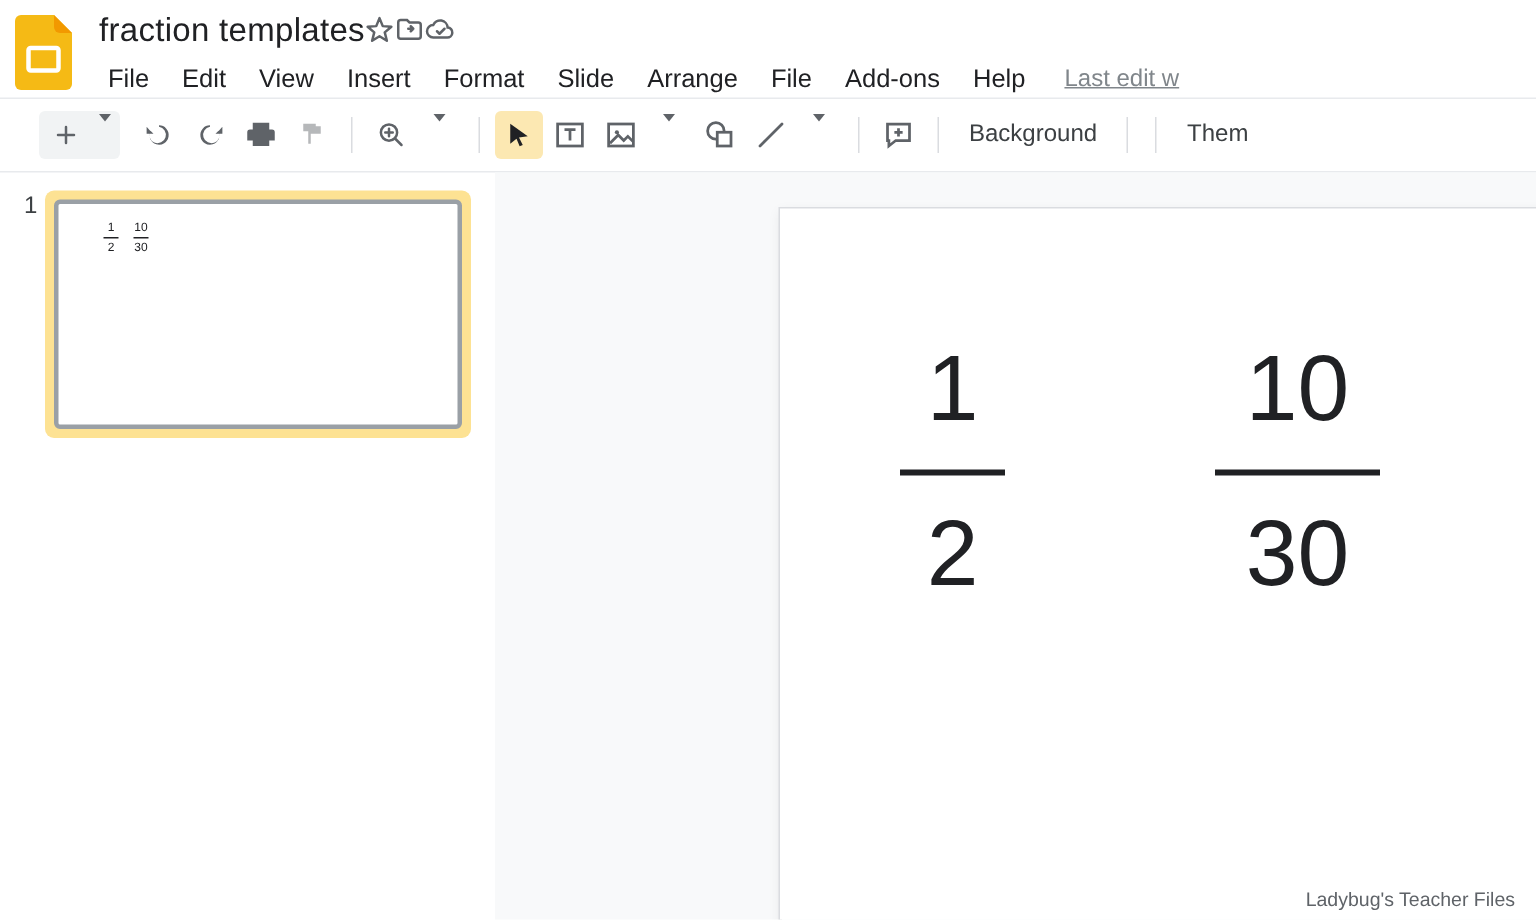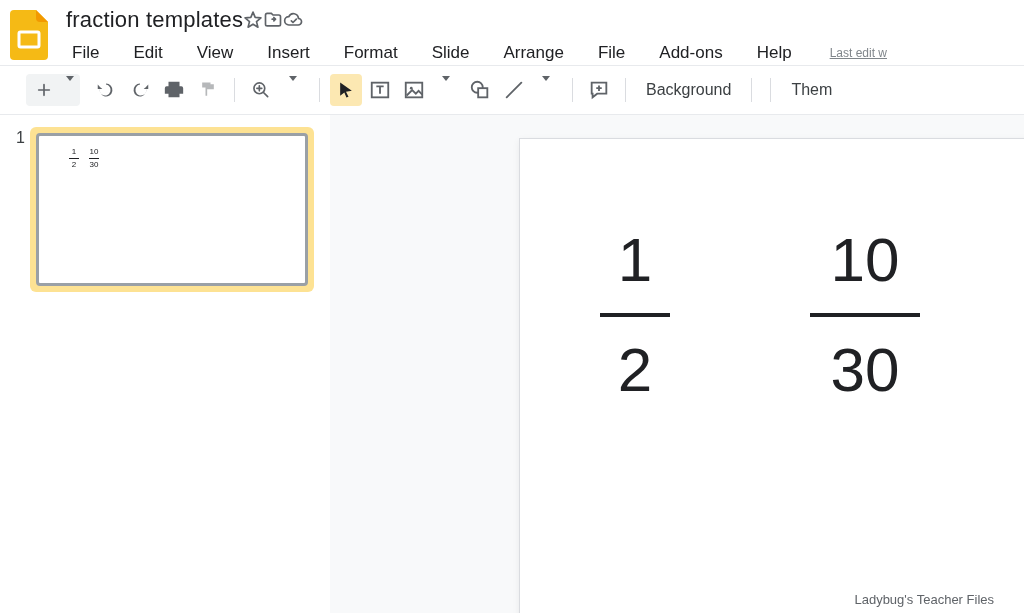--- a/index.html
+++ b/index.html
@@ -4,23 +4,23 @@
 <style>
   * { box-sizing: border-box; margin: 0; padding: 0; }
   html, body { width: 1024px; height: 614px; overflow: hidden; font-family: Arial, "Helvetica Neue", sans-serif; background: #fff; color: #3c4043; }
   
   .header { display: flex; align-items: flex-start; padding: 6px 10px 0 10px; height: 65px; }
   .app-logo { width: 40px; height: 50px; margin-right: 12px; margin-top: 4px; }
   .header-main { flex: 1; }
   .title-row { display: flex; align-items: center; height: 28px; padding-left: 4px;}
   .doc-title { font-size: 22px; font-weight: 400; color: #202124; letter-spacing: 0.2px;}
   .title-icon { width: 20px; height: 20px; display: flex; align-items: center; justify-content: center; color: #5f6368; }
-  .menu-row { display: flex; align-items: center; gap: 14px; height: 30px; margin-top: 4px;}
+  .menu-row { display: flex; align-items: center; gap: 2px; height: 30px; margin-top: 4px;}
   .menu-item { font-size: 17px; color: #202124; padding: 3px 10px; border-radius: 4px; cursor: pointer; }
-  .last-edit { font-size: 12px; color: #80868b; text-decoration: underline; margin-left: 14px; cursor: pointer; white-space: nowrap;}
+  .last-edit { font-size: 16px; color: #80868b; text-decoration: underline; margin-left: 14px; cursor: pointer; white-space: nowrap;}
   .hr { border: none; border-top: 1px solid #e8eaed; }
   
   .toolbar { display: flex; align-items: center; height: 48px; padding: 0 10px; gap: 2px; margin-left: 16px; }
   .tb-btn { min-width: 32px; height: 32px; border-radius: 4px; display: inline-flex; align-items: center; justify-content: center; color: #5f6368; cursor: pointer; }
   .tb-btn.combo { background: #f1f3f4; padding: 0 6px 0 10px; gap: 4px; }
   .tb-btn.active { background: #fce8b2; }
   .tb-sep { width: 1px; height: 24px; background: #dadce0; margin: 0 8px; }
   .tb-text { font-size: 16px; color: #3c4043; padding: 0 10px; cursor: pointer; height: 32px; display: inline-flex; align-items: center; border-radius: 4px; }
   .tb-caret { margin-left: 4px; }
   .tb-group { display: inline-flex; align-items: center; }
@@ -40,21 +40,21 @@
 
   .canvas-area { flex: 1; background: #f8f9fa; position: relative; overflow: hidden; }
   .slide-canvas { position: absolute; left: 190px; top: 24px; width: 900px; height: 600px; background: #fff; box-shadow: 0 0 0 1px #dadce0, 0 2px 8px rgba(0,0,0,0.08); }
   .fraction { position: absolute; display: flex; flex-direction: column; align-items: center; font-family: Arial, sans-serif; color: #202124; }
   .fraction .num, .fraction .den { font-size: 62px; font-weight: 300; line-height: 1; }
   .fraction .fbar { width: 90px; height: 4px; background: #202124; margin: 22px 0; }
   .frac-a { top: 90px; left: 80px; }
   .frac-a .fbar { width: 70px; }
   .frac-b { top: 90px; left: 290px; }
   .frac-b .fbar { width: 110px; }
-  .attribution { position: absolute; right: 30px; bottom: 6px; font-size: 13px; color: #5f6368; }
+  .attribution { position: absolute; right: 14px; bottom: 6px; font-size: 13px; color: #5f6368; }
 
   svg { display: block; }
   .caret-down::after { content: ""; border-left: 4px solid transparent; border-right: 4px solid transparent; border-top: 5px solid #5f6368; }
 </style>
 </head>
 <body>
 
 <div class="header">
   <div class="app-logo">
     <svg width="38" height="50" viewBox="0 0 38 50">

